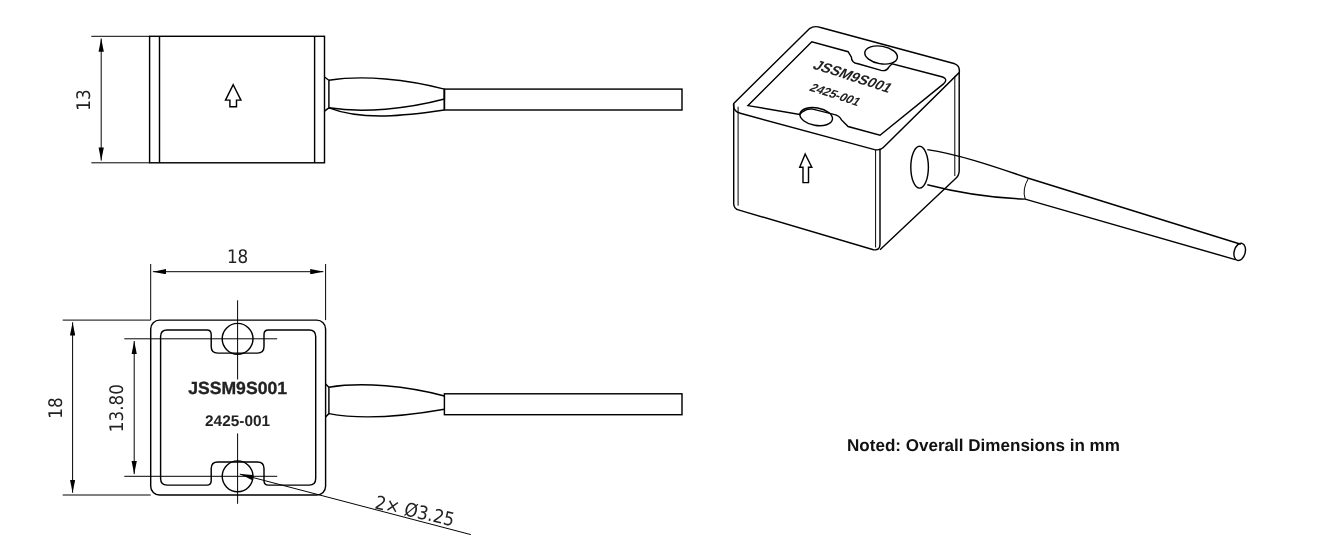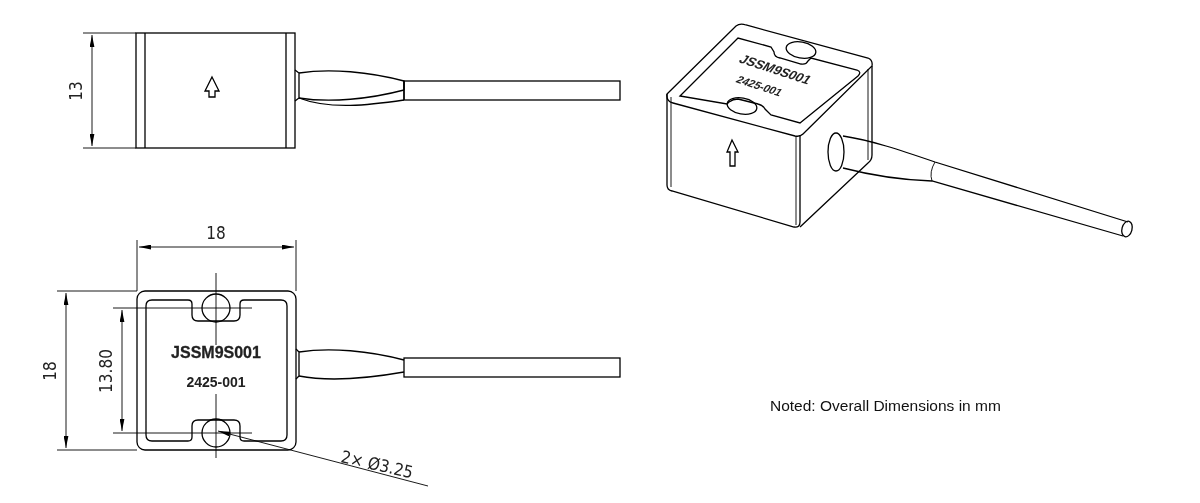--- a/index.html
+++ b/index.html
@@ -2,21 +2,21 @@
 <html><head>
 <meta charset="utf-8">
 <style>
   html, body { margin:0; padding:0; background:#ffffff; }
   body { width:1200px; height:503px; position:relative; overflow:hidden; font-family:"DejaVu Sans", sans-serif; }
   #drawing { position:absolute; left:0; top:0; width:1200px; height:503px; }
   .ln { stroke:#000; stroke-width:1.3; fill:none; }
   .thin { stroke:#000; stroke-width:0.9; fill:none; }
   .dimtxt { font-family:"DejaVu Sans Condensed","DejaVu Sans", sans-serif; font-size:17px; fill:#222; font-weight:normal; }
   .engrave { font-family:"Liberation Sans", sans-serif; font-weight:bold; fill:#222; }
-  .note { position:absolute; left:770px; top:397px; font-family:"Liberation Sans", sans-serif; font-weight:normal; font-size:15.5px; color:#111; white-space:nowrap; }
+  .note { position:absolute; left:770px; top:397px; font-family:"Liberation Sans", sans-serif; font-weight:bold; font-size:15.5px; color:#111; white-space:nowrap; }
 </style>
 </head>
 <body>
 
 <svg id="drawing" viewBox="0 0 1200 503" xmlns="http://www.w3.org/2000/svg">
   <defs>
     <marker id="arr" viewBox="0 0 10 4" refX="10" refY="2" markerWidth="12" markerHeight="5" orient="auto-start-reverse" markerUnits="userSpaceOnUse">
       <path d="M0,0 L10,2 L0,4 z" fill="#000"></path>
     </marker>
   </defs>

